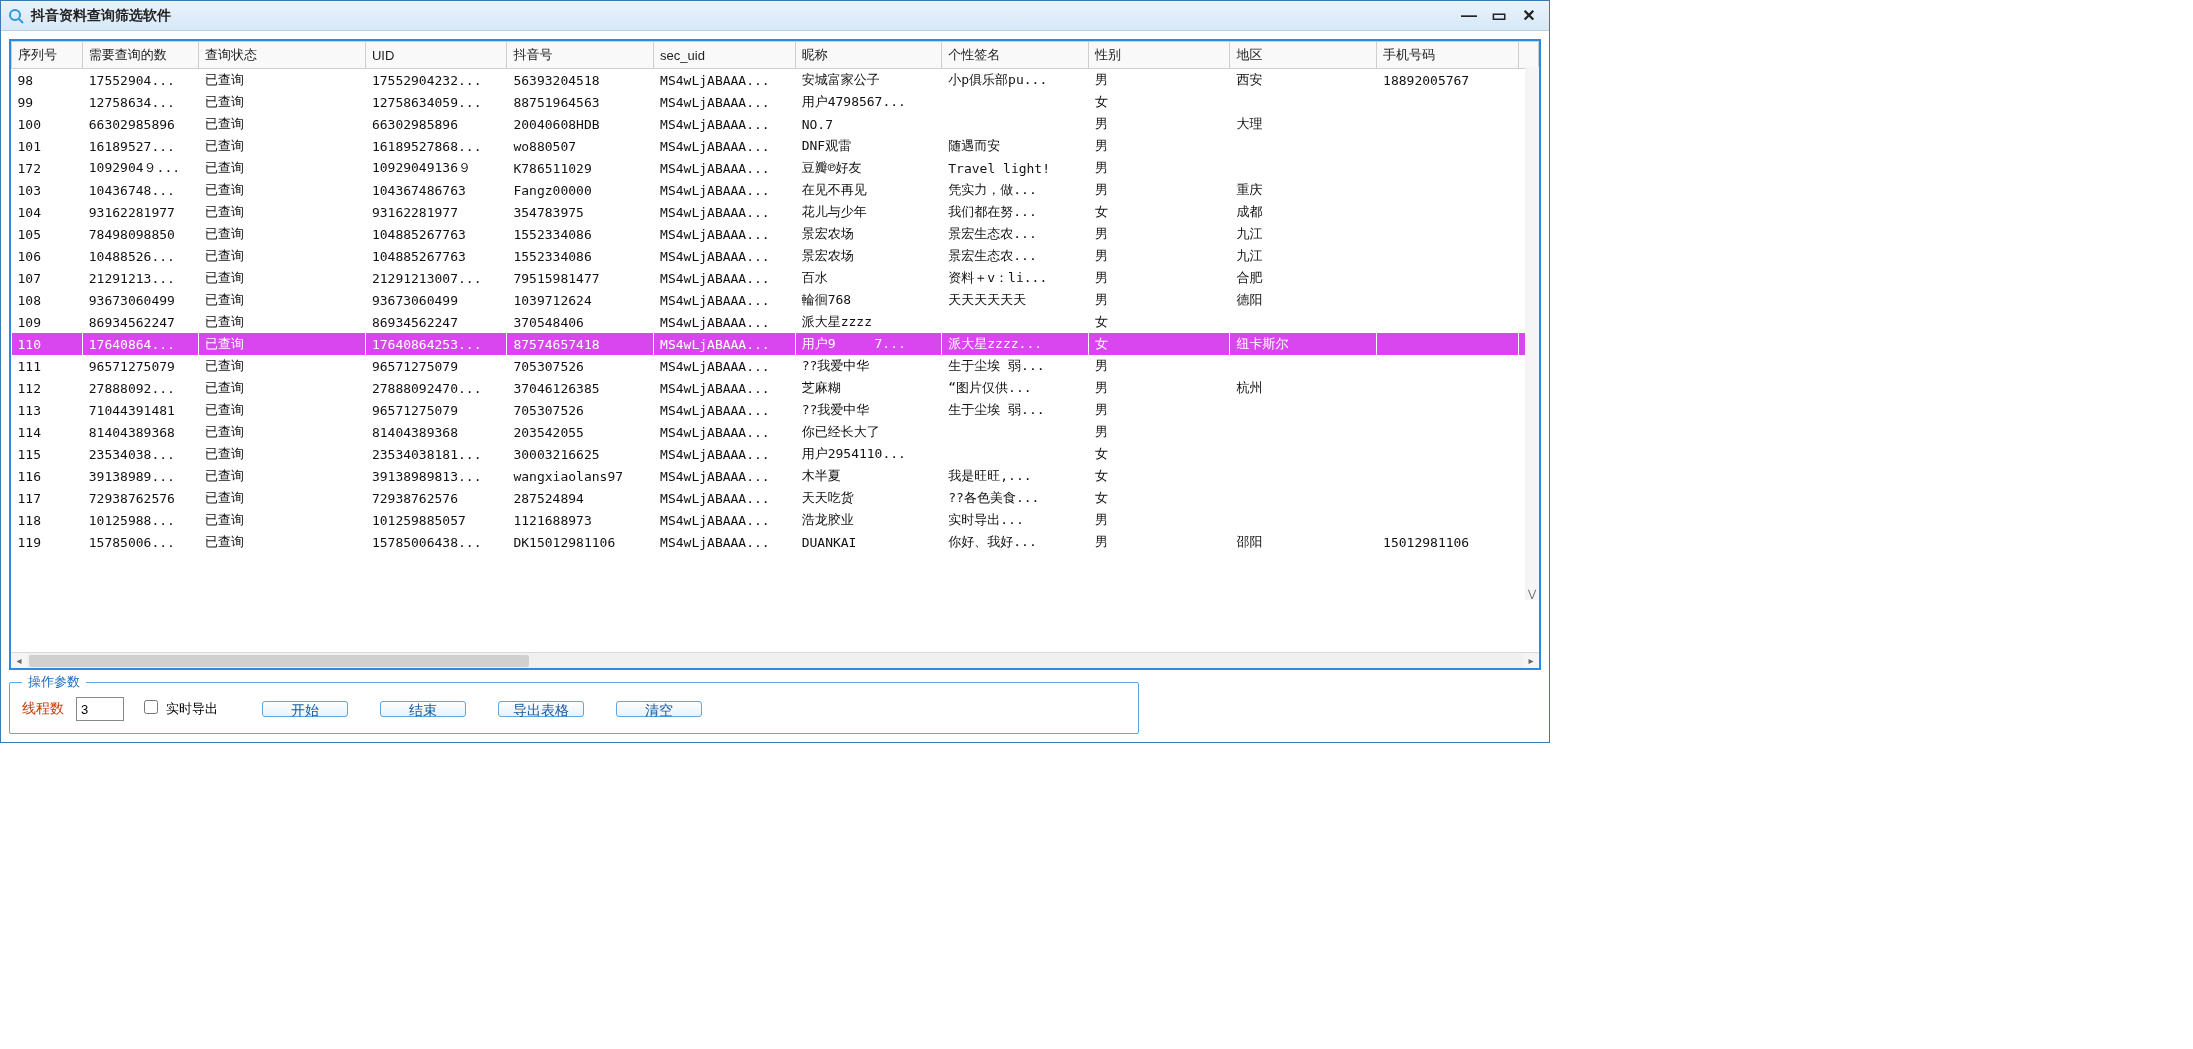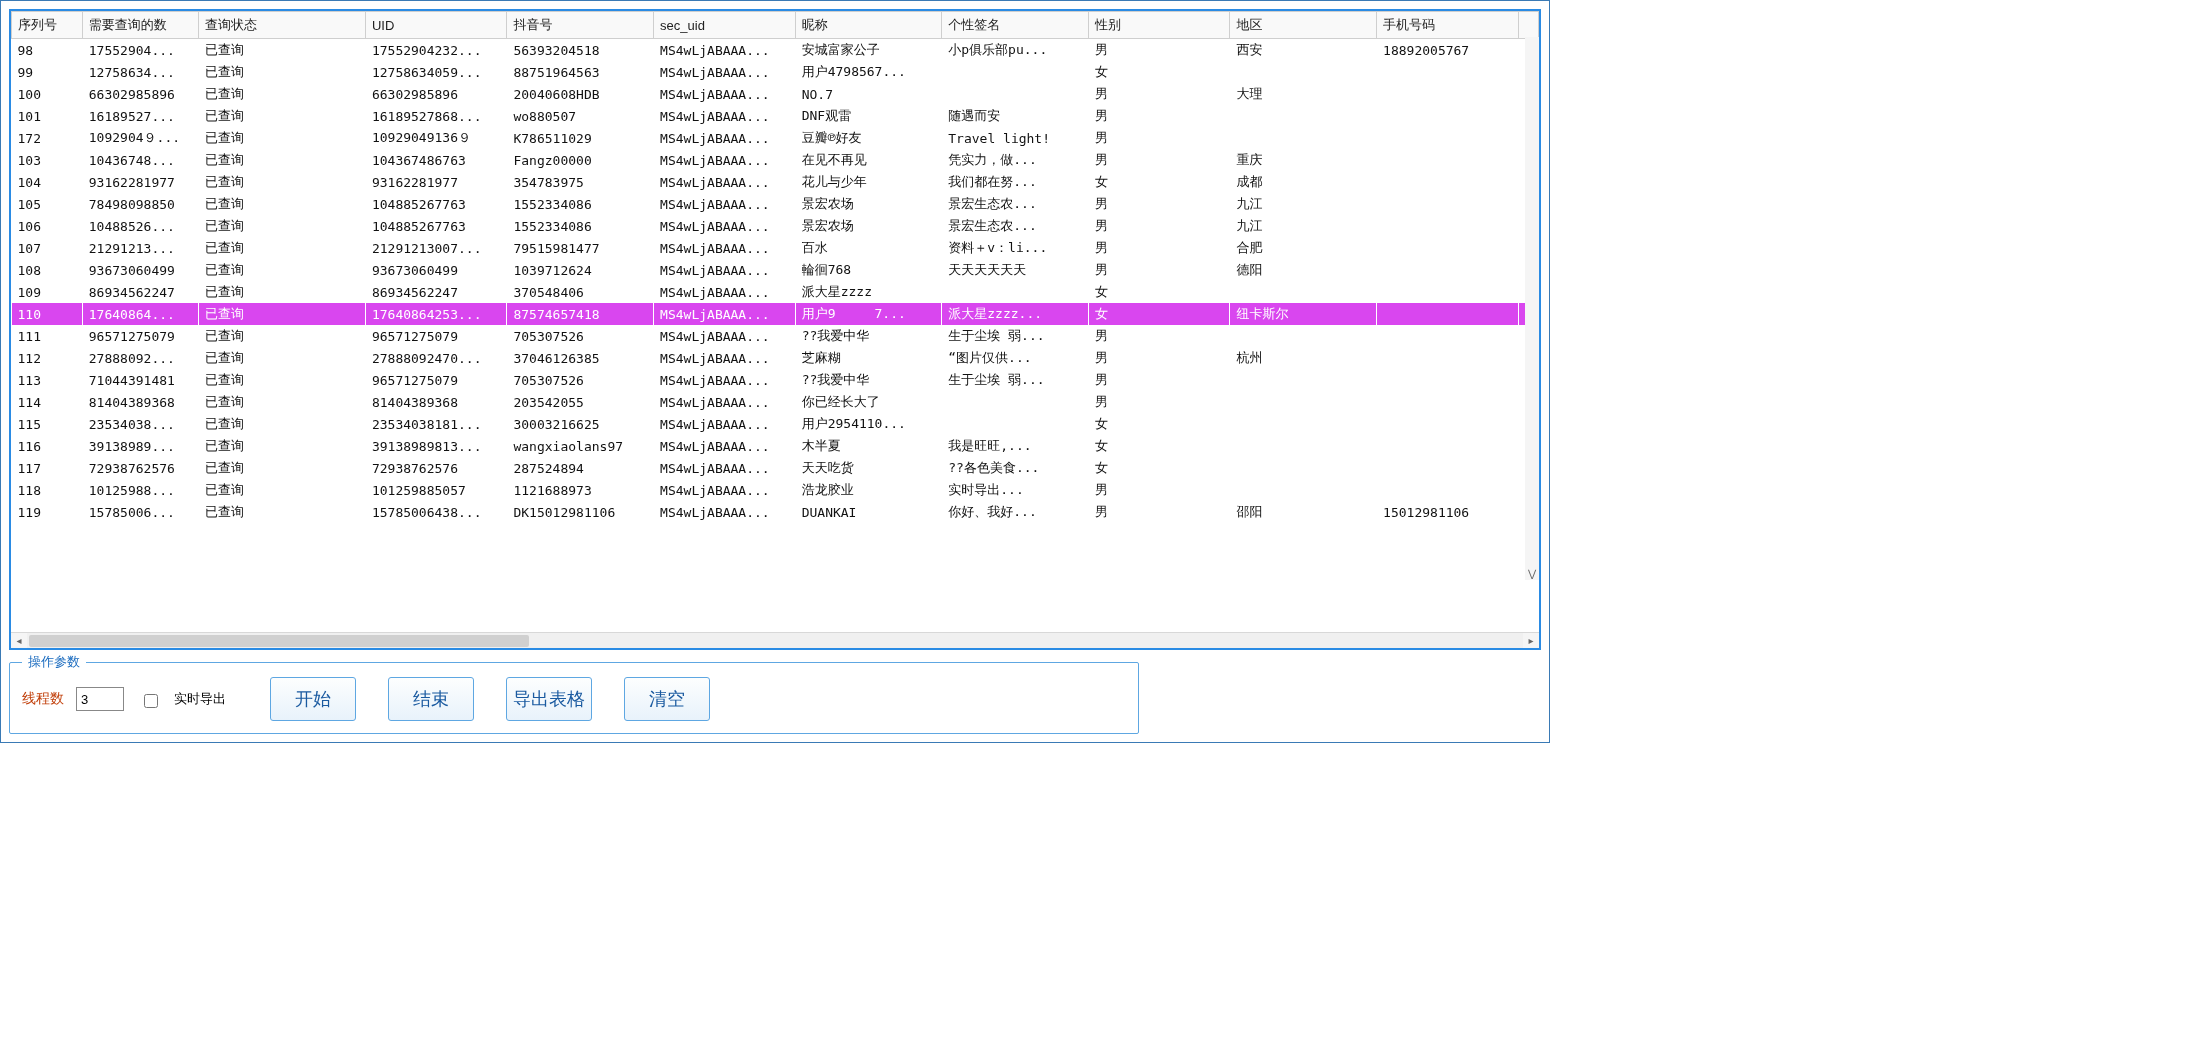--- a/index.html
+++ b/index.html
@@ -184,33 +184,33 @@
 }
 .param-input {
   width: 48px;
   height: 24px;
   border: 1px solid #888;
   padding: 2px 4px;
   font-size: 13px;
 }
 .param-check {
   display: flex;
-  align-items: flex-end;
-  gap: 16px;
+  align-items: flex-start;
+  gap: 8px;
   margin-left: 8px;
   margin-right: 12px;
 }
 .param-check input { width: 14px; height: 14px; }
 .action-btn {
   min-width: 86px;
-  height: 44px;
+  height: 16px;
   border: 1px solid #5ea7e2;
   background: linear-gradient(#fdfefe, #e8f2fb);
   color: #1a5aa0;
-  font-size: 18px;
+  font-size: 14px;
   border-radius: 3px;
   cursor: pointer;
   margin-left: 20px;
 }
 .col-0 { width: 70px; }
 .col-1 { width: 115px; }
 .col-2 { width: 165px; }
 .col-3 { width: 140px; }
 .col-4 { width: 145px; }
 .col-5 { width: 140px; }
@@ -219,20 +219,33 @@
 .col-8 { width: 140px; }
 .col-9 { width: 145px; }
 .col-10 { width: 140px; }
 .col-11 { width: 20px; }
 </style>
 </head>
 <body>
 
 <div class="window">
 
+  <div class="titlebar">
+    <span class="titlebar-icon">
+      <svg width="16" height="16" viewBox="0 0 16 16">
+        <circle cx="7" cy="7" r="5" fill="none" stroke="#2a9adf" stroke-width="2"></circle>
+        <line x1="11" y1="11" x2="15" y2="15" stroke="#2a9adf" stroke-width="2"></line>
+      </svg>
+    </span>
+    <span class="titlebar-title">抖音资料查询筛选软件</span>
+    <span class="titlebar-spacer"></span>
+    <span class="titlebar-btn">—</span>
+    <span class="titlebar-btn">▭</span>
+    <span class="titlebar-btn">✕</span>
+  </div>
 
   <div class="content-area">
 
     <div class="table-container">
       <div class="table-scroll">
         <table>
           <colgroup>
             <col class="col-0">
               <col class="col-1">
               <col class="col-2">

